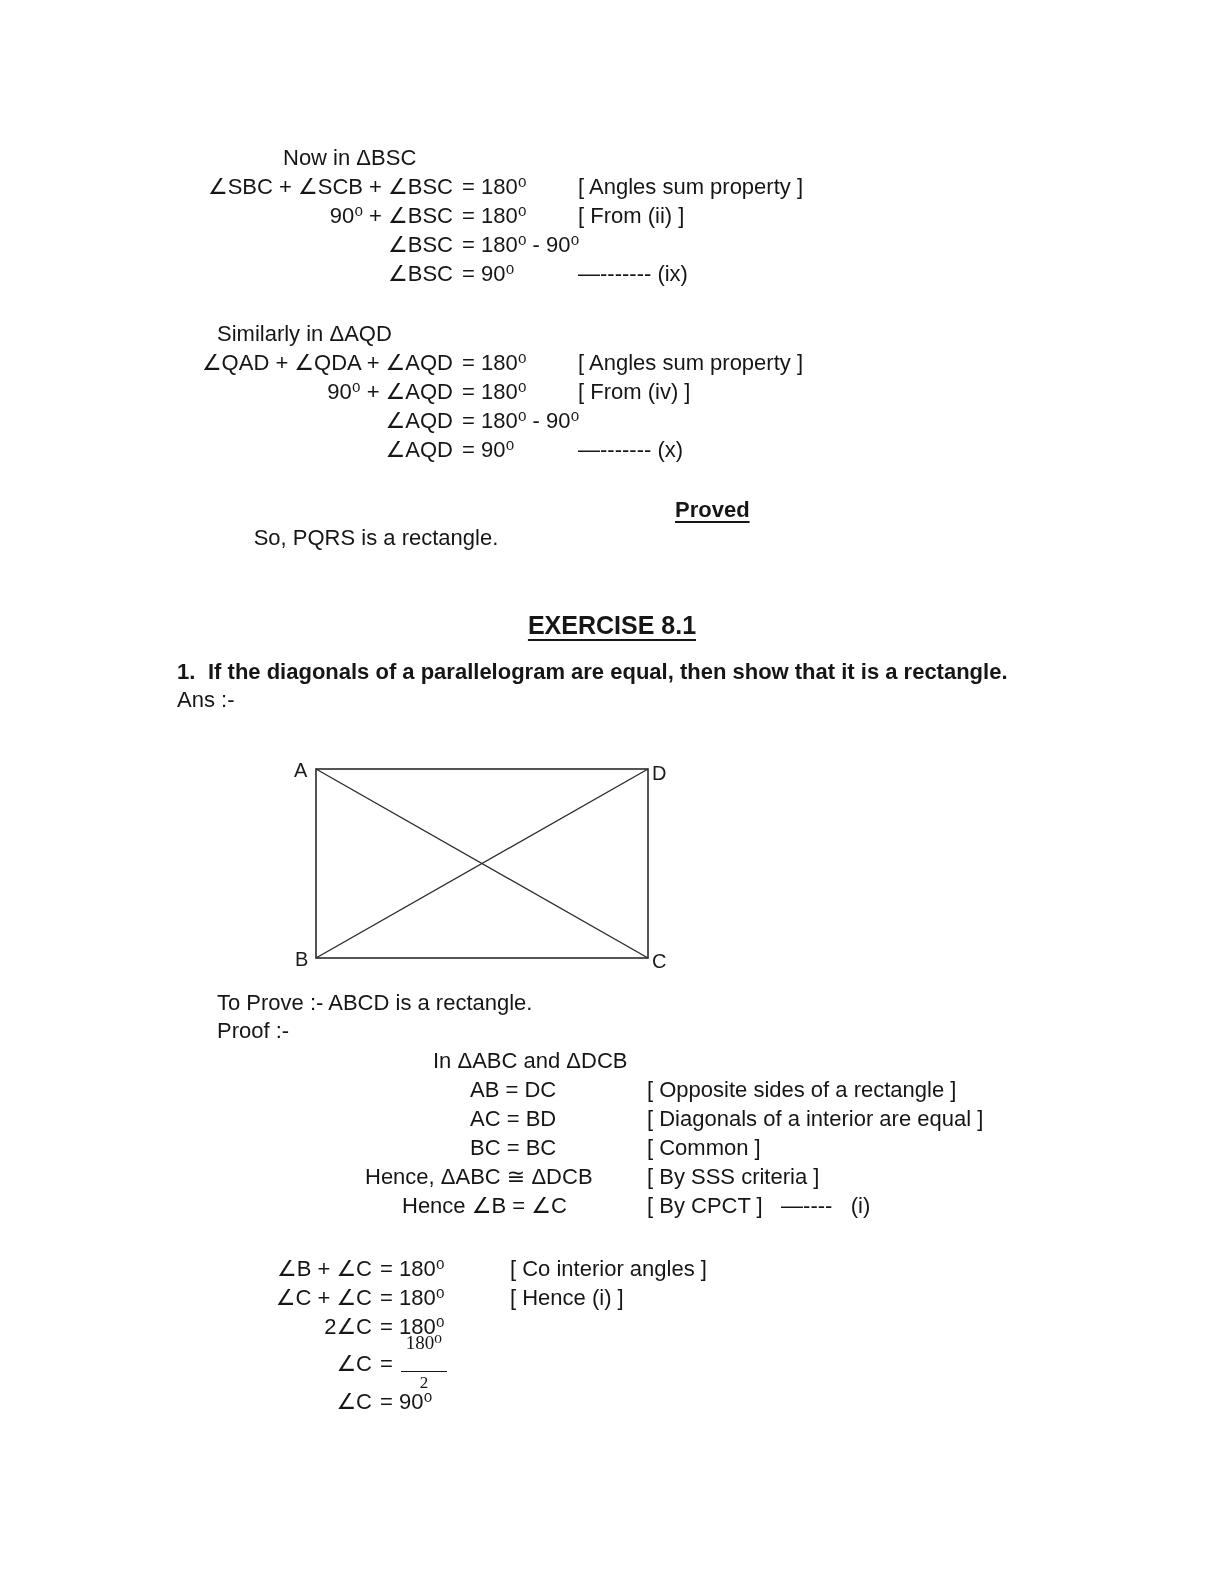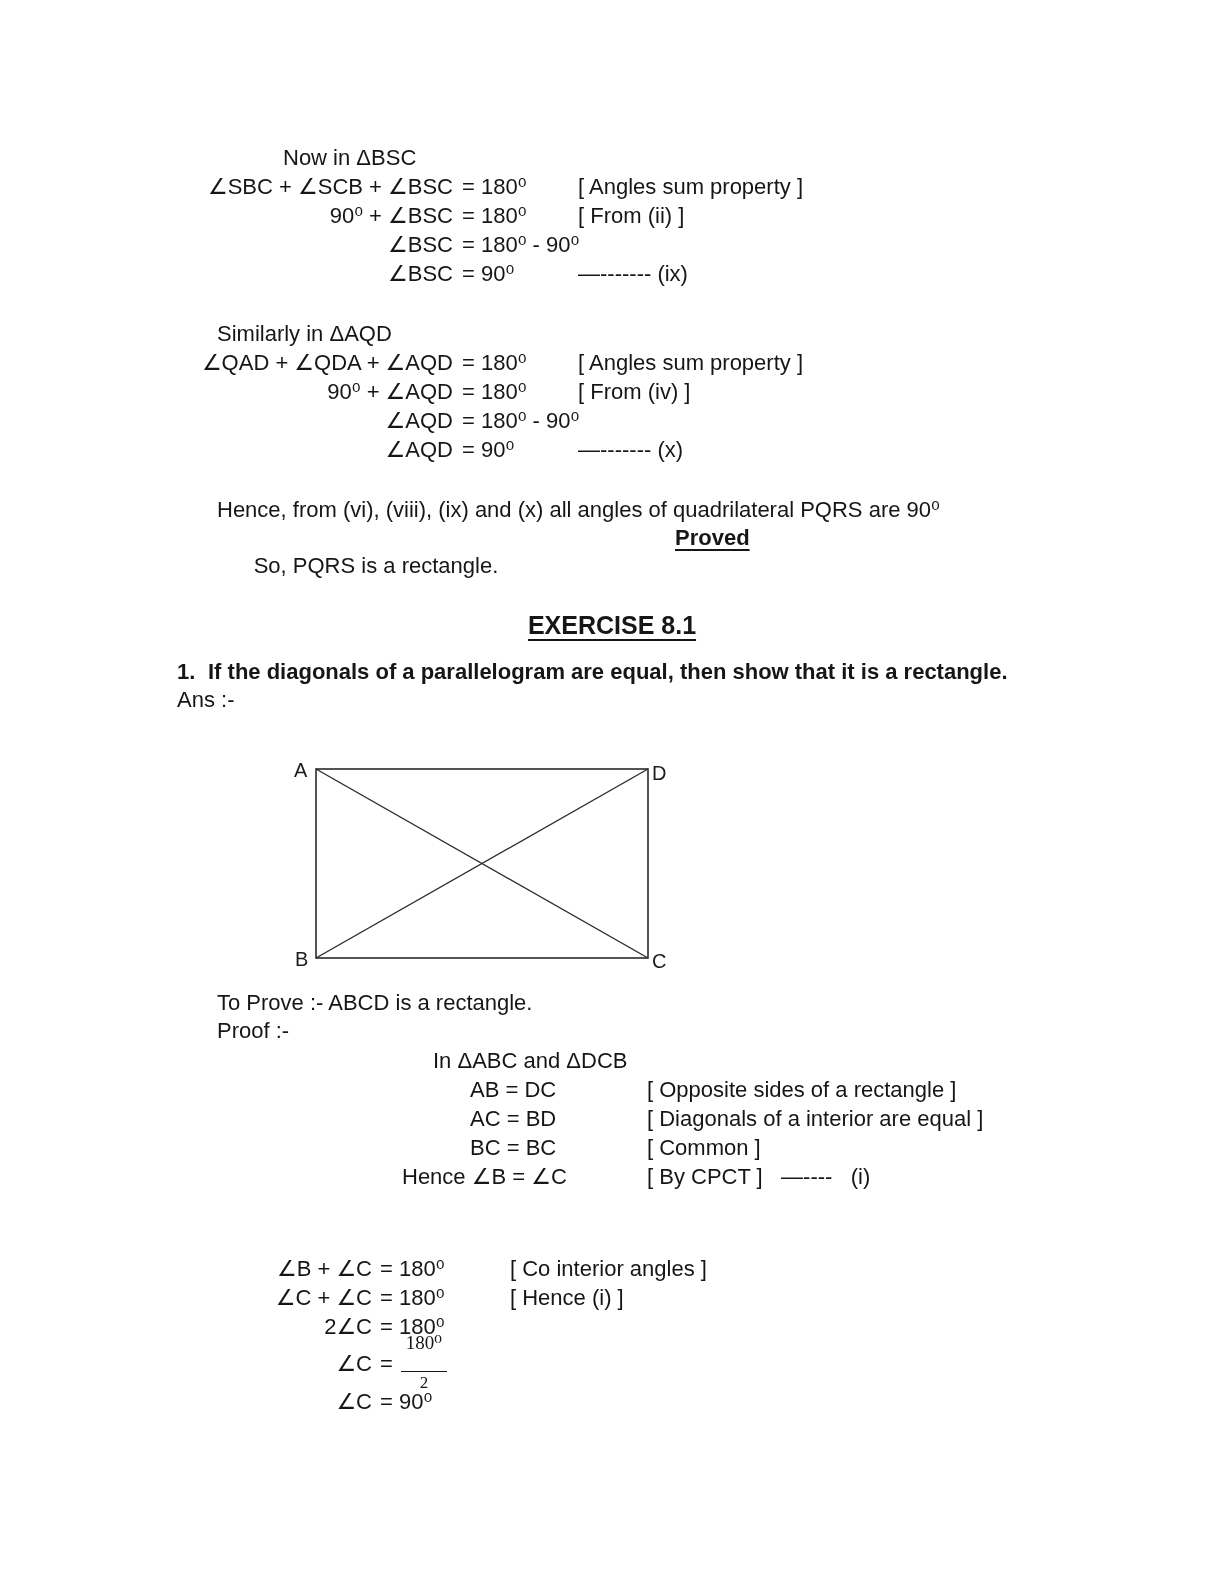--- a/index.html
+++ b/index.html
@@ -102,21 +102,20 @@
       <span class="note"></span>
     </div>
     <div class="eqrow">
       <span class="lhs">∠AQD</span>
         <span class="rhs">= 90⁰</span>
       <span class="note">—------- (x)</span>
     </div>
   </section>
 
   <section class="abs" style="left:217px; top:496px; width:900px;">
-    <div class="line28">Hence, from (vi), (viii), (ix) and (x) all angles of quadrilateral PQRS are 90⁰</div>
     <div class="line28">
       <span>So, PQRS is a rectangle.</span>
       <span class="proved">Proved</span>
     </div>
   </section>
 
   <div class="abs heading" style="left:0; top:610px;">
     <span>EXERCISE 8.1</span>
   </div>
 
@@ -153,20 +152,24 @@
     </div>
     <div class="prow">
       <span class="ptext ml273">AC = BD</span>
       <span class="note">[ Diagonals of a interior are equal ]</span>
     </div>
     <div class="prow">
       <span class="ptext ml273">BC = BC</span>
       <span class="note">[ Common ]</span>
     </div>
     <div class="prow">
+      <span class="ptext ml168">Hence, ΔABC ≅ ΔDCB</span>
+      <span class="note">[ By SSS criteria ]</span>
+    </div>
+    <div class="prow">
       <span class="ptext ml205">Hence ∠B = ∠C</span>
       <span class="note">[ By CPCT ]   —----   (i)</span>
     </div>
   </section>
 
   <section class="abs" style="left:270px; top:1254px; width:700px;">
     <div class="eqrow2">
       <span class="lhs">∠B + ∠C</span>
         <span class="rhs">= 180⁰</span>
       <span class="note">[ Co interior angles ]</span>

